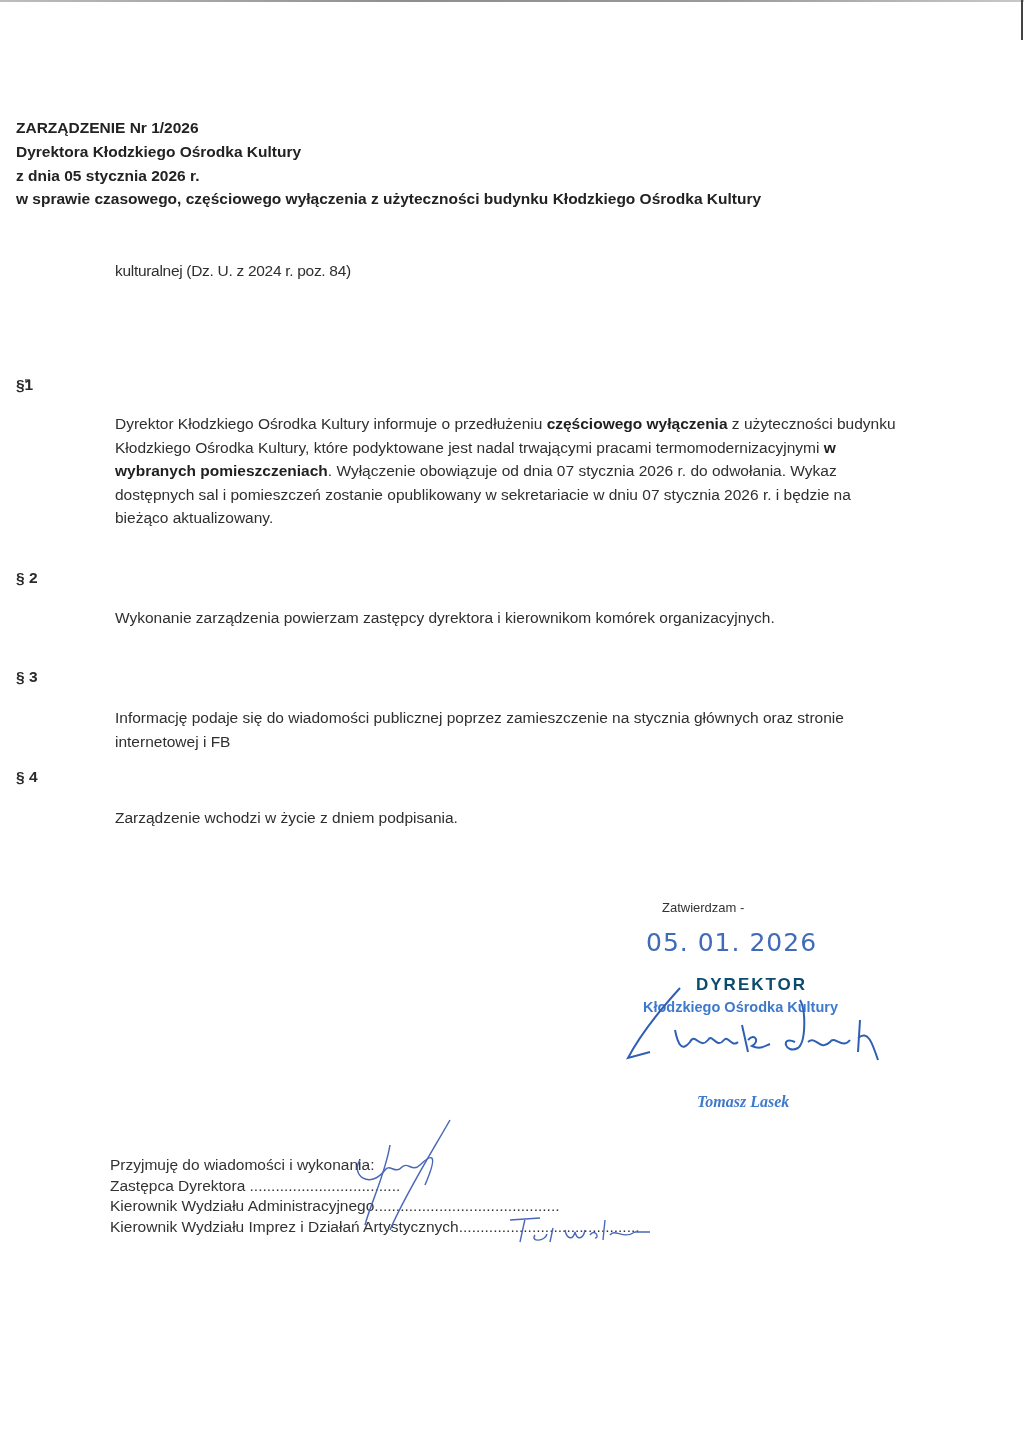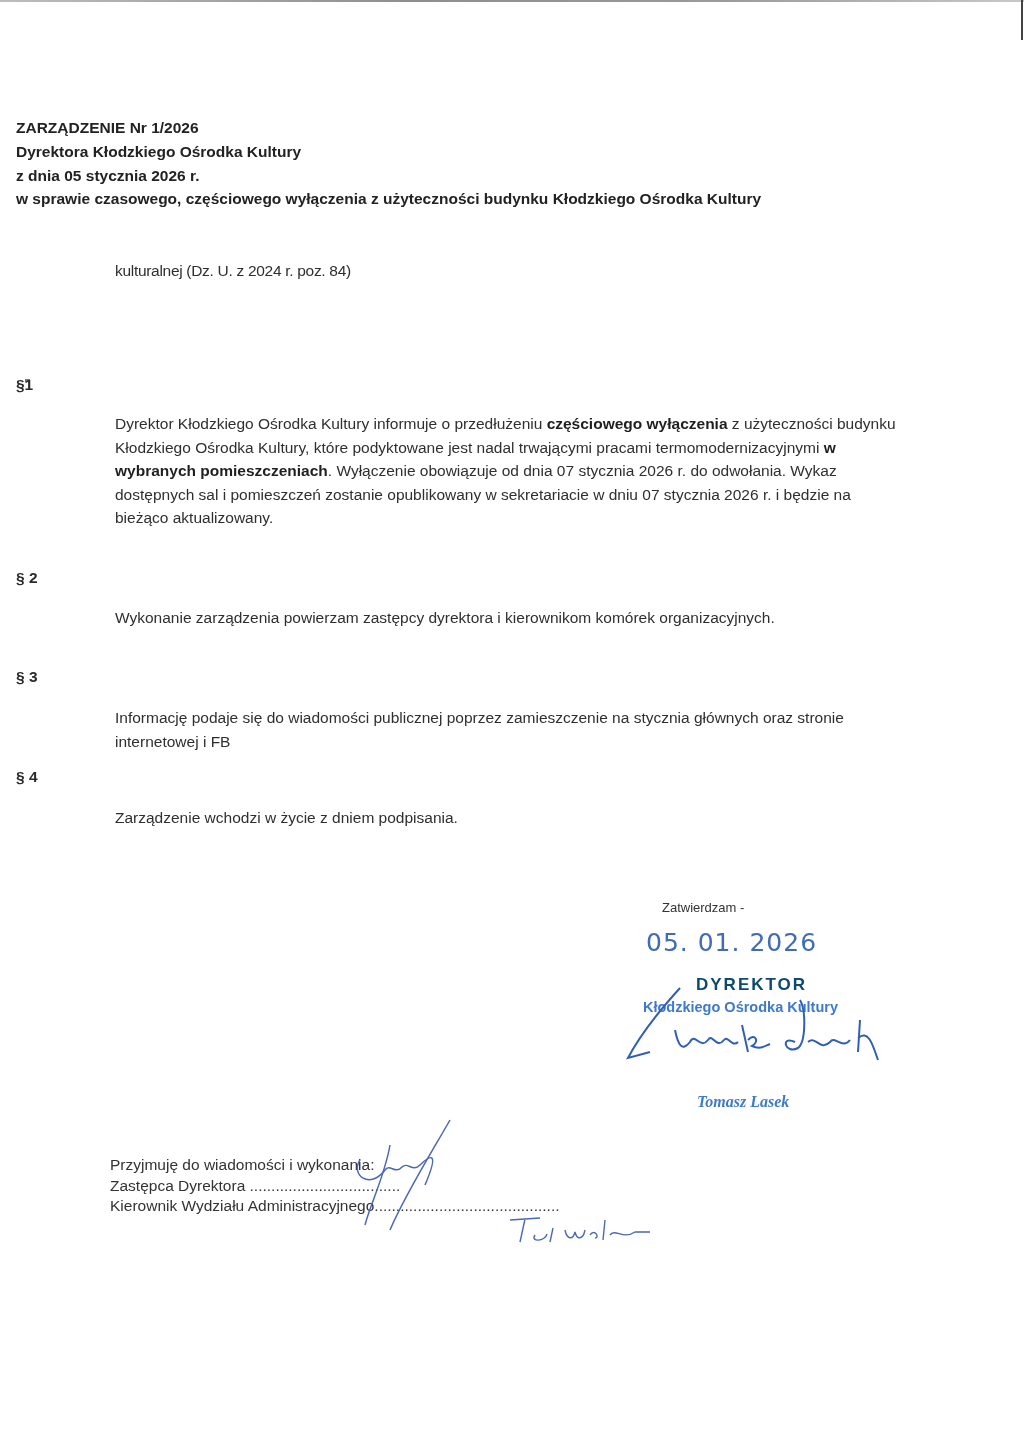--- a/index.html
+++ b/index.html
@@ -64,20 +64,21 @@
   <path d="M60 8 C 40 30, 20 55, 8 78 L 30 72" fill="none" stroke="#2f5fb5" stroke-width="2"></path>
   <path d="M55 50 C 58 65, 62 72, 70 62 C 75 52, 80 70, 88 60 C 92 52, 96 70, 104 60 C 108 55, 112 68, 118 62" fill="none" stroke="#2f5fb5" stroke-width="2"></path>
   <path d="M122 45 L 128 72 M 128 60 C 135 52, 140 62, 132 66 C 140 70, 145 66, 150 64" fill="none" stroke="#2f5fb5" stroke-width="2"></path>
   <path d="M175 62 C 160 55, 165 75, 178 68 C 186 62, 186 30, 180 20 M 188 62 C 196 55, 200 72, 210 62 C 215 55, 222 70, 230 60 M 240 40 L 238 72 M 238 58 C 248 50, 252 62, 258 80" fill="none" stroke="#2f5fb5" stroke-width="2"></path>
 </svg>
 
 <div class="ack">
   <div>Przyjmuję do wiadomości i wykonania:</div>
   <div>Zastępca Dyrektora ...................................</div>
   <div>Kierownik Wydziału Administracyjnego...........................................</div>
+  <div>Kierownik Wydziału Imprez i Działań Artystycznych..........................................</div>
 </div>
 
 <svg class="sig" style="left:330px; top:1115px" width="140" height="120" viewBox="0 0 140 120">
   <path d="M120 5 C 100 40, 75 80, 60 115 M 60 30 C 55 60, 40 90, 35 110" fill="none" stroke="#4a68b8" stroke-width="1.5"></path>
   <path d="M30 45 C 20 60, 40 75, 55 55 C 60 48, 65 60, 72 52 C 78 46, 82 58, 90 50 C 100 40, 110 35, 95 70" fill="none" stroke="#4a68b8" stroke-width="1.5"></path>
 </svg>
 <svg class="sig" style="left:505px; top:1210px" width="150" height="40" viewBox="0 0 150 40">
   <path d="M5 10 L 35 8 M 20 9 L 15 32 M 30 25 C 25 32, 40 32, 42 24 M 48 18 L 45 32 M 60 20 C 62 30, 68 30, 70 22 C 72 30, 78 30, 80 20 M 85 25 C 90 18, 95 28, 90 28 M 100 10 L 98 30 M 105 25 C 110 18, 118 30, 130 22 L 145 22" fill="none" stroke="#4a68b8" stroke-width="1.4"></path>
 </svg>
 

